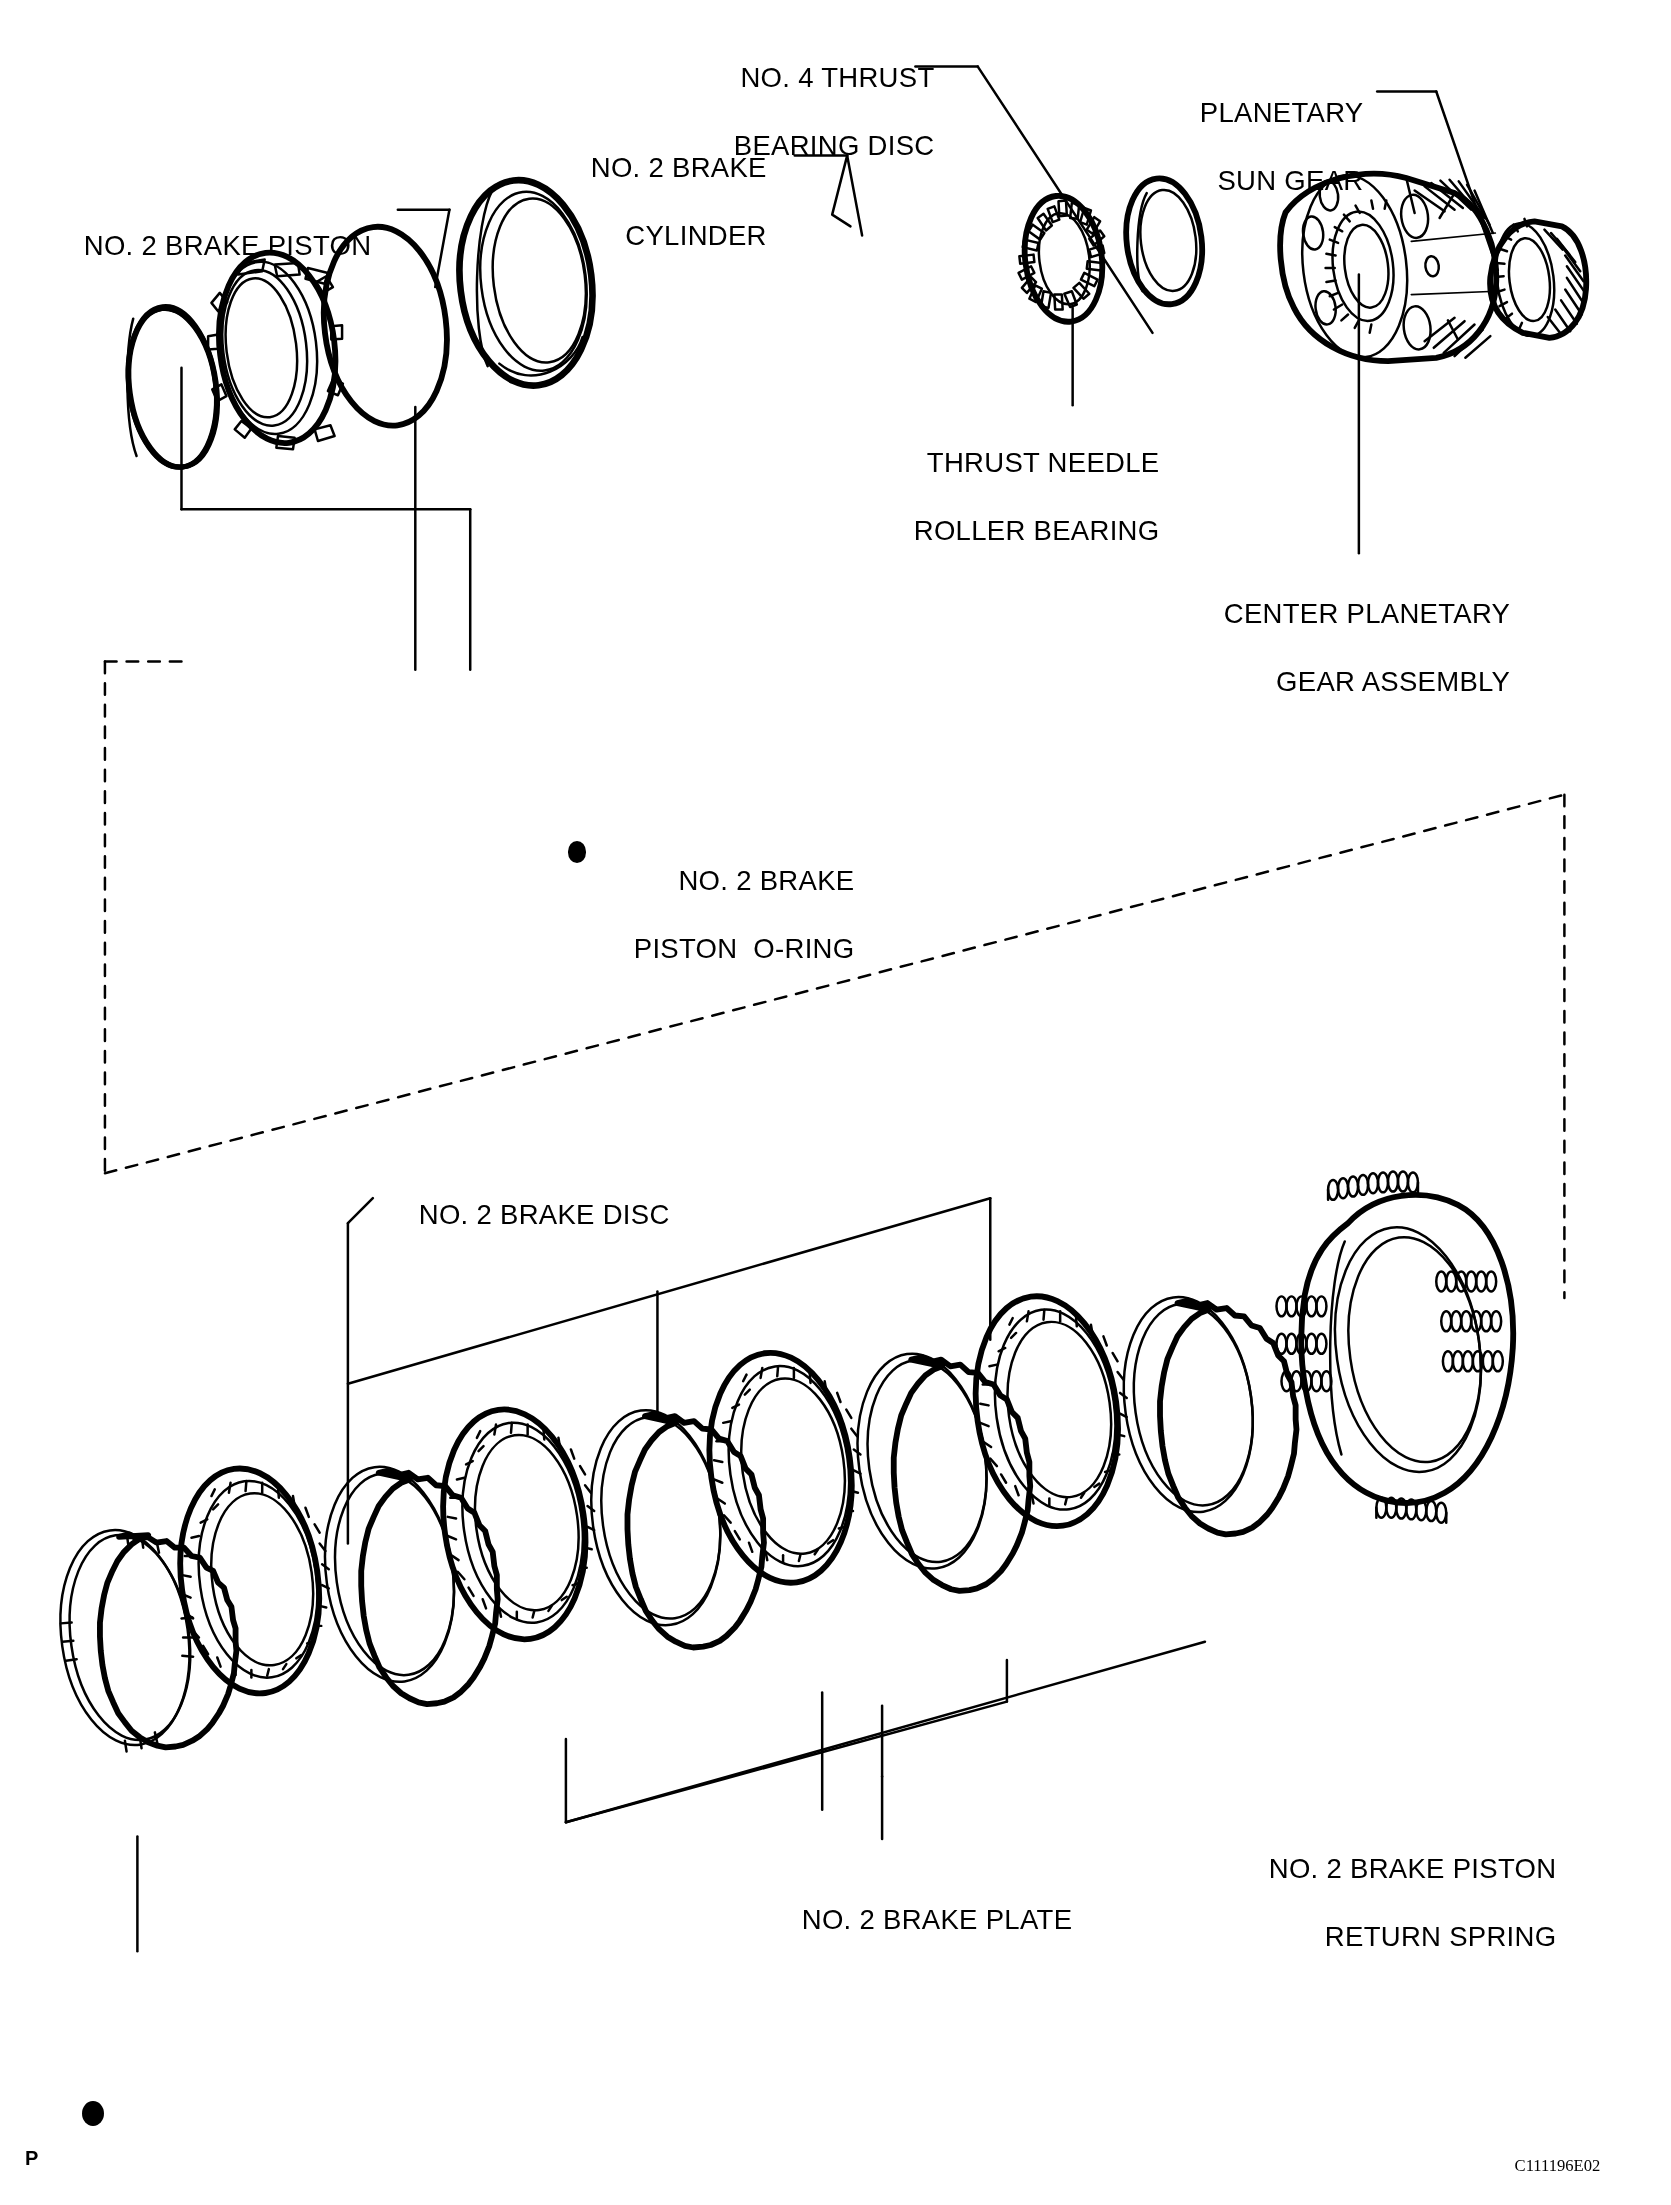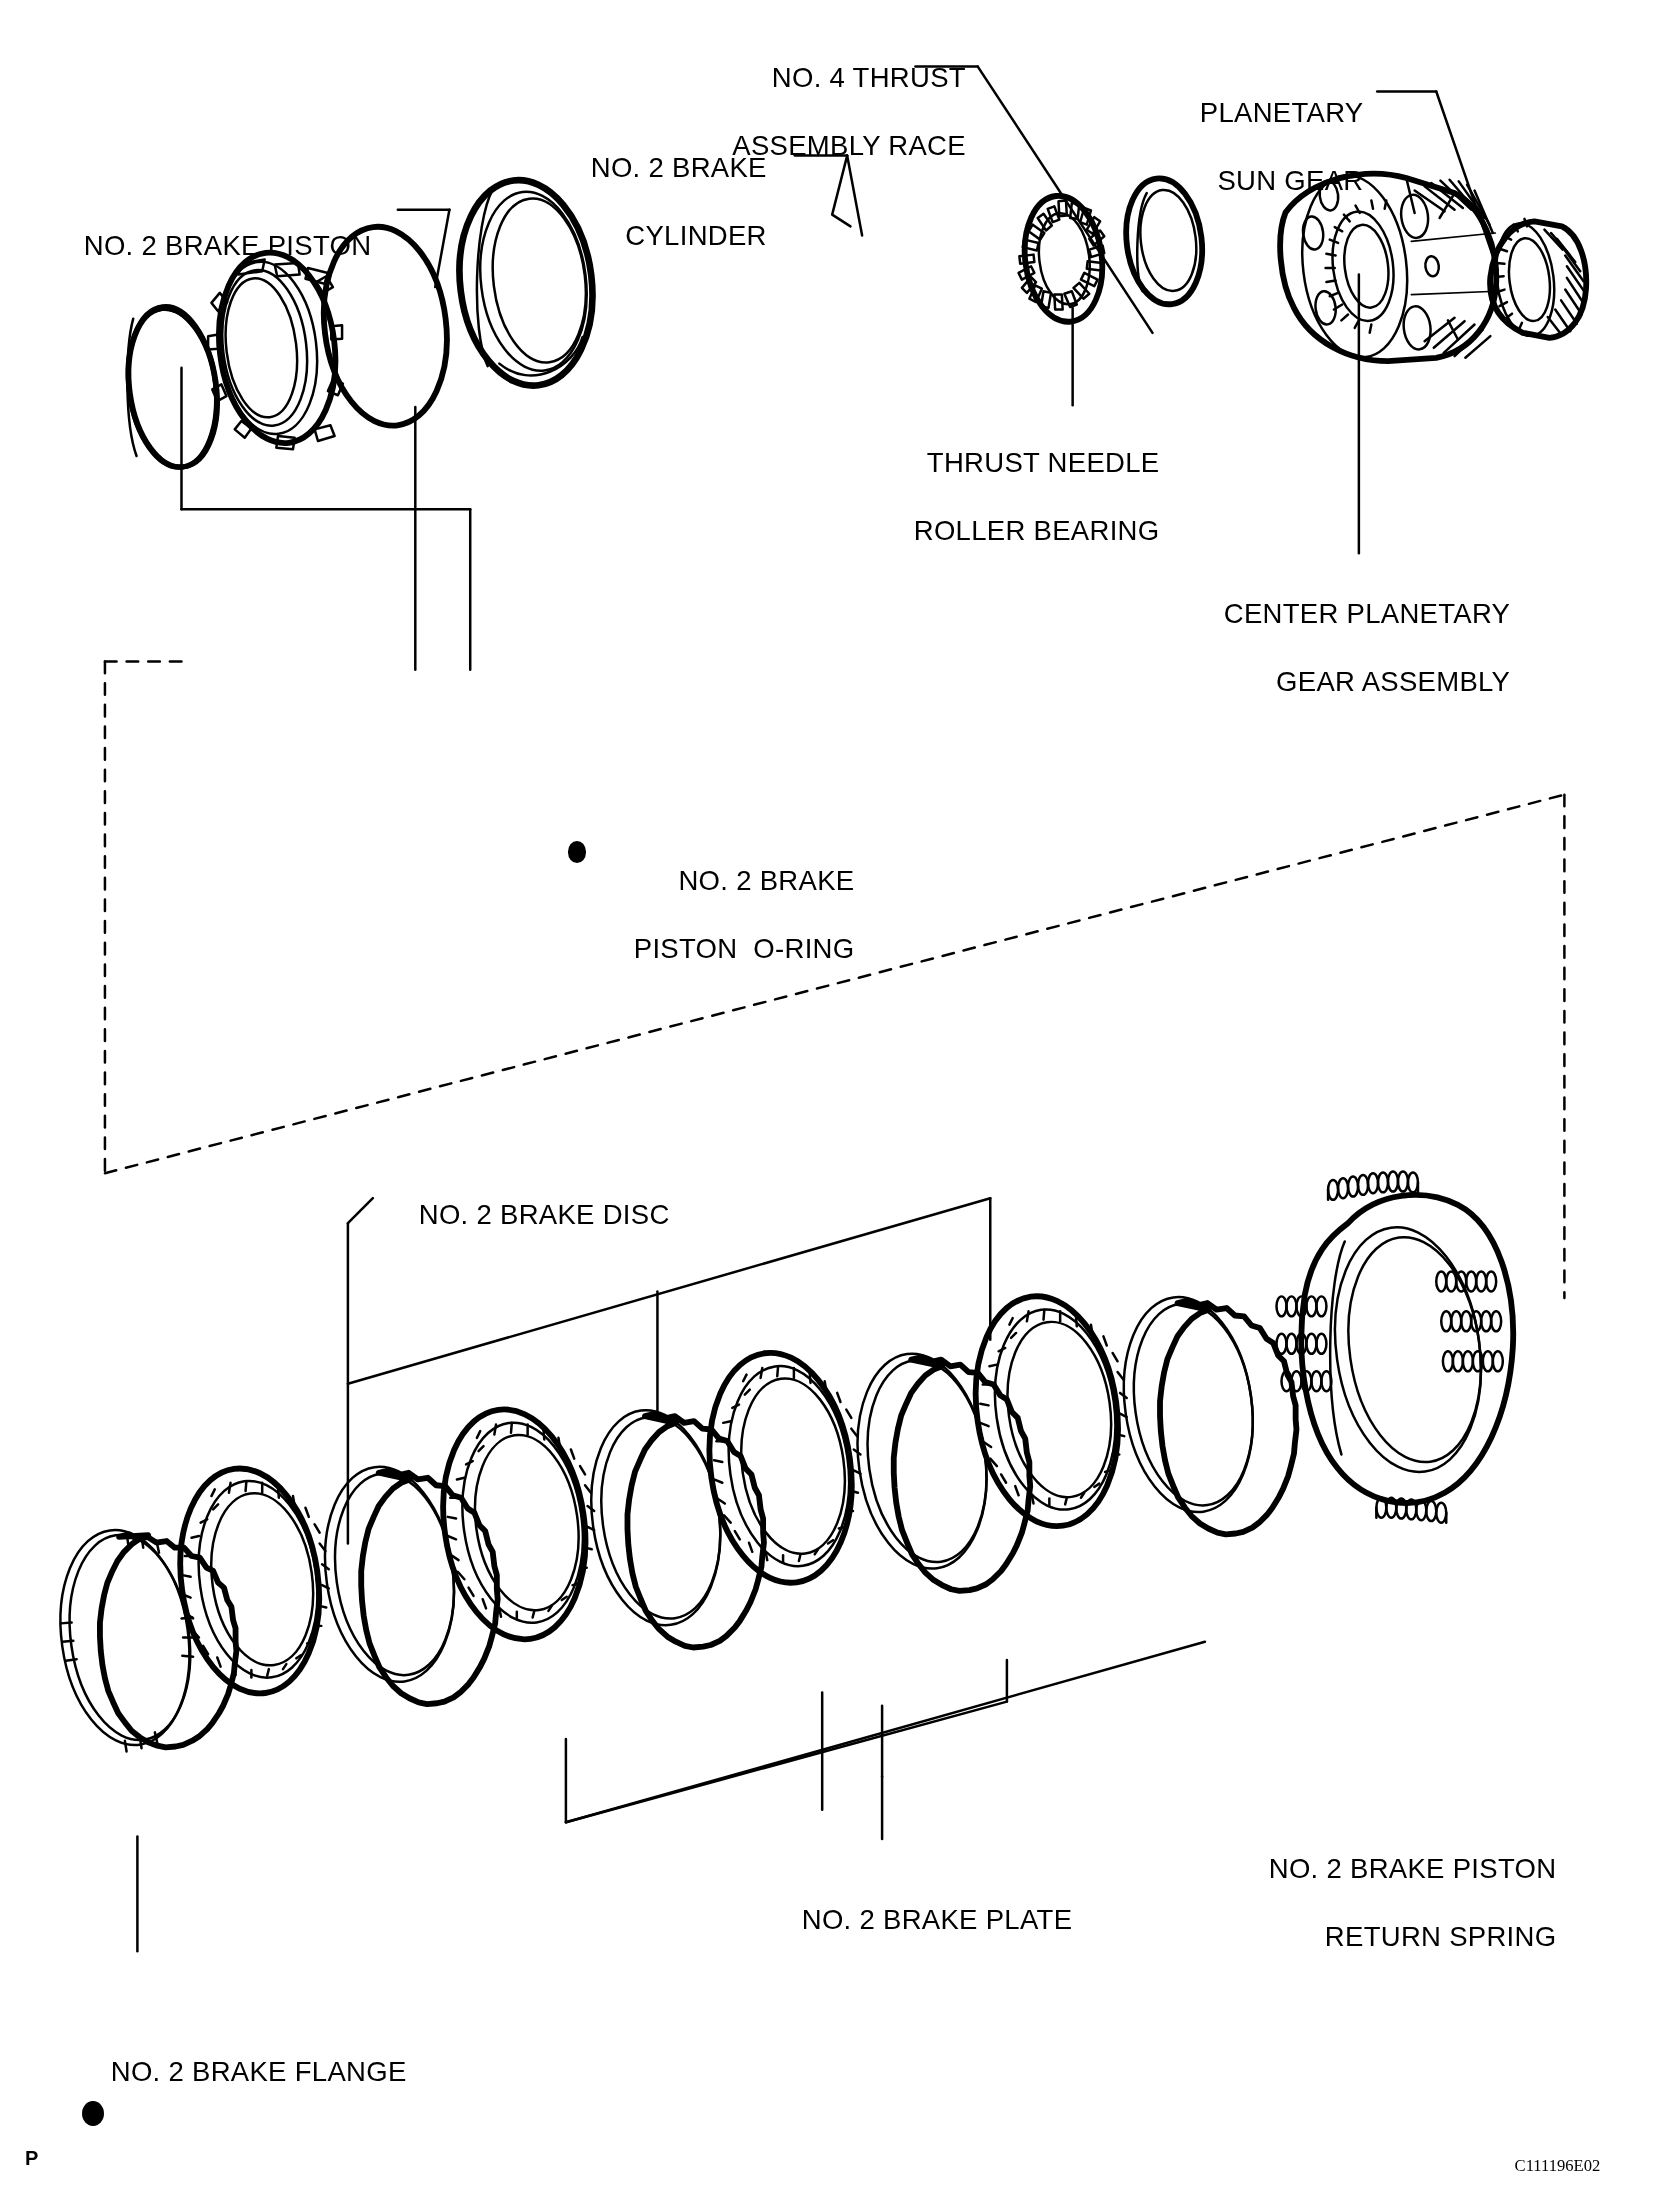--- a/index.html
+++ b/index.html
@@ -641,21 +641,21 @@
           <ellipse cx="1732" cy="1818" rx="6" ry="12"></ellipse>
           <path d="M1654 1812 L1654 1824 M1738 1818 L1738 1830"></path>
         </g>
       </g>
 
     </g>
   </svg>
 
   <div class="lbl two-line" style="left:702px; top:27px;">
     <span>NO. 4 THRUST</span><br>
-    <span>ASSEMBLY RACE</span>
+    <span>BEARING DISC</span>
   </div>
 
   <div class="lbl two-line" style="left:1168px; top:62px;">
     <span>PLANETARY</span><br>
     <span>SUN GEAR</span>
   </div>
 
   <div class="lbl two-line" style="left:559px; top:117px;">
     <span>NO. 2 BRAKE</span><br>
     <span>CYLINDER</span>
@@ -682,23 +682,20 @@
   </div>
 
   <div class="lbl" style="left:387px; top:1165px;">
     <span>NO. 2 BRAKE DISC</span>
   </div>
 
   <div class="lbl" style="left:770px; top:1870px;">
     <span>NO. 2 BRAKE PLATE</span>
   </div>
 
-  <div class="lbl" style="left:79px; top:2022px;">
-    <span>NO. 2 BRAKE FLANGE</span>
-  </div>
 
   <div class="lbl two-line" style="left:1237px; top:1818px;">
     <span>NO. 2 BRAKE PISTON</span><br>
     <span>RETURN SPRING</span>
   </div>
 
   <span class="bullet-dot" style="left:82px; top:2101px; width:21.6px; height:25px;"></span>
 
   <div class="page-mark" style="left:25px; top:2147px;">
     <span>P</span>

